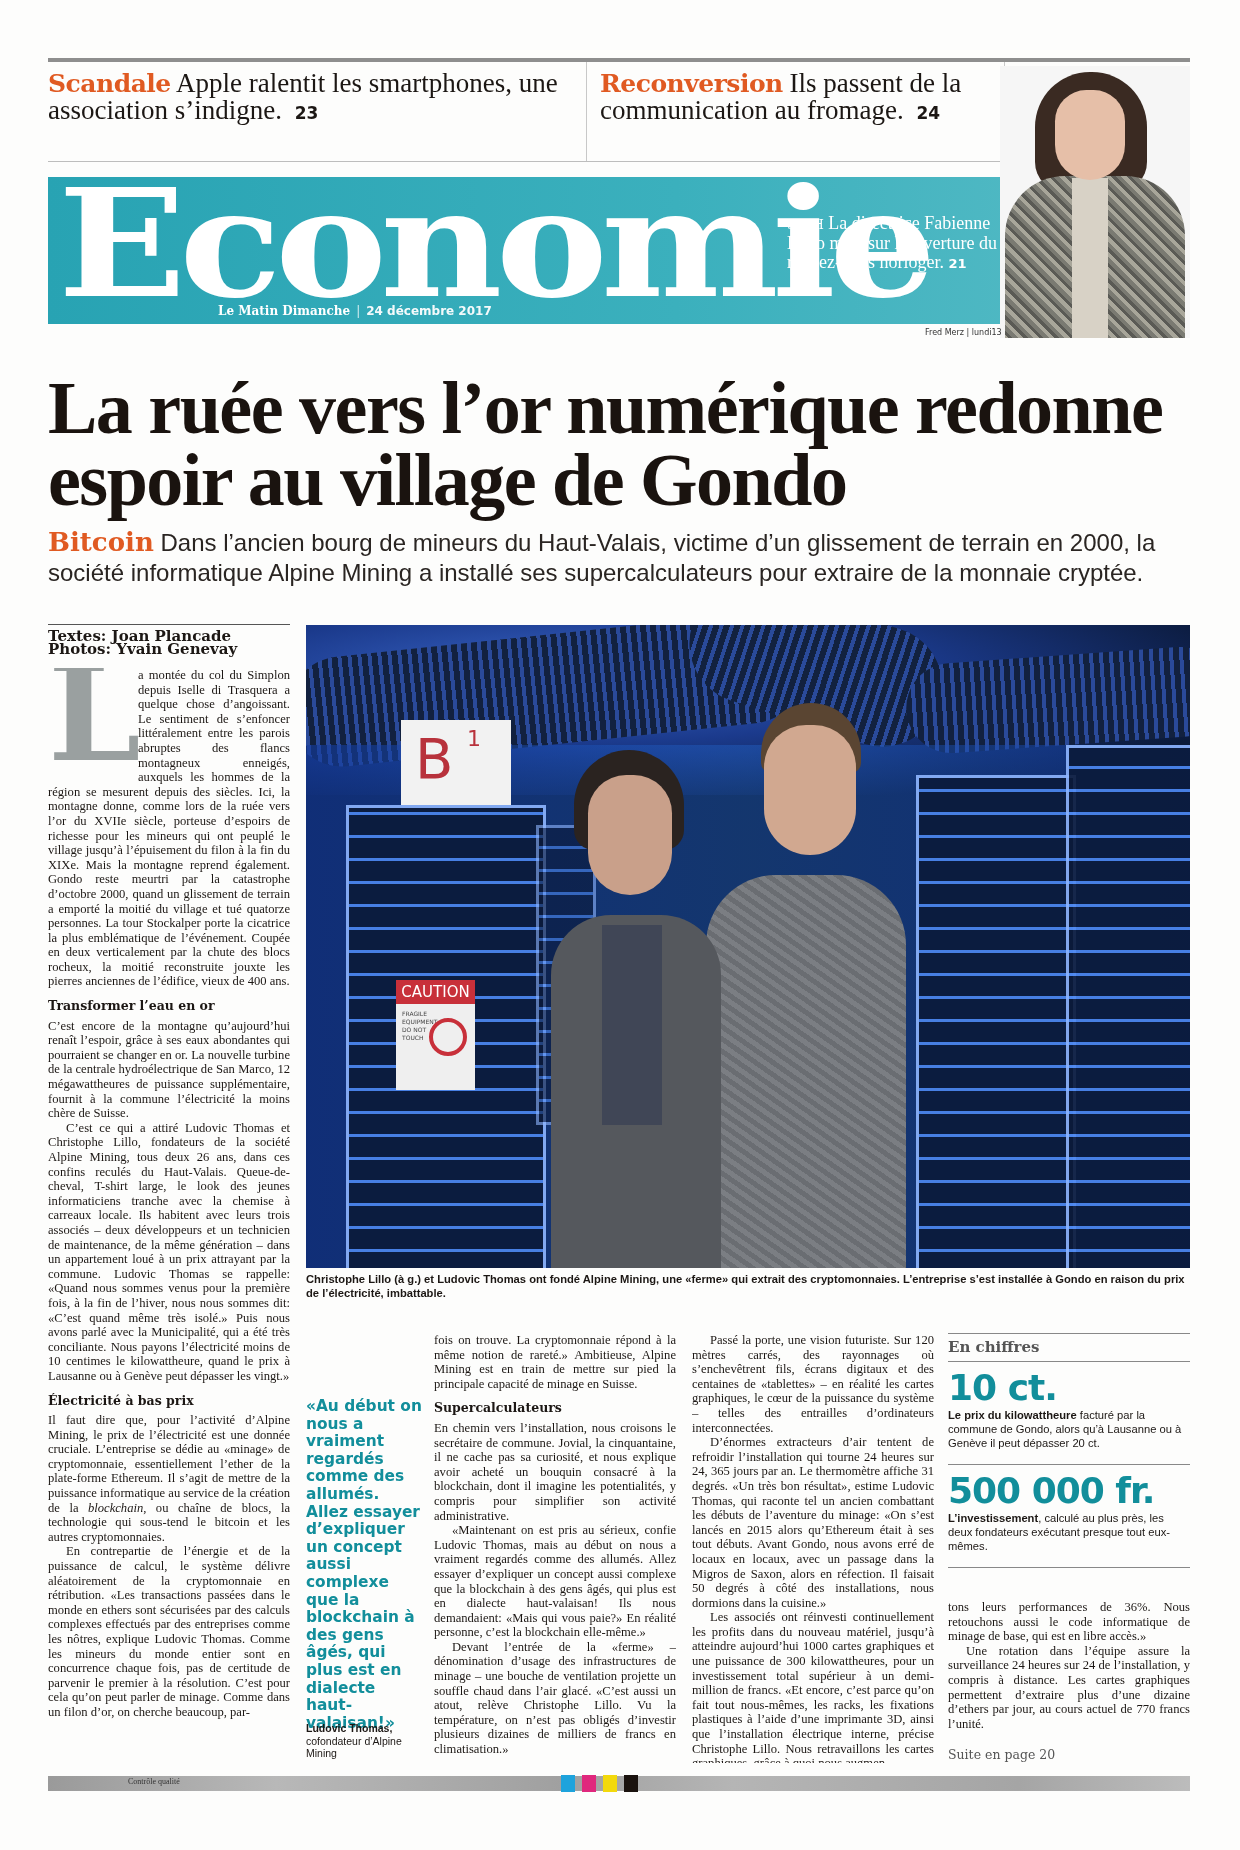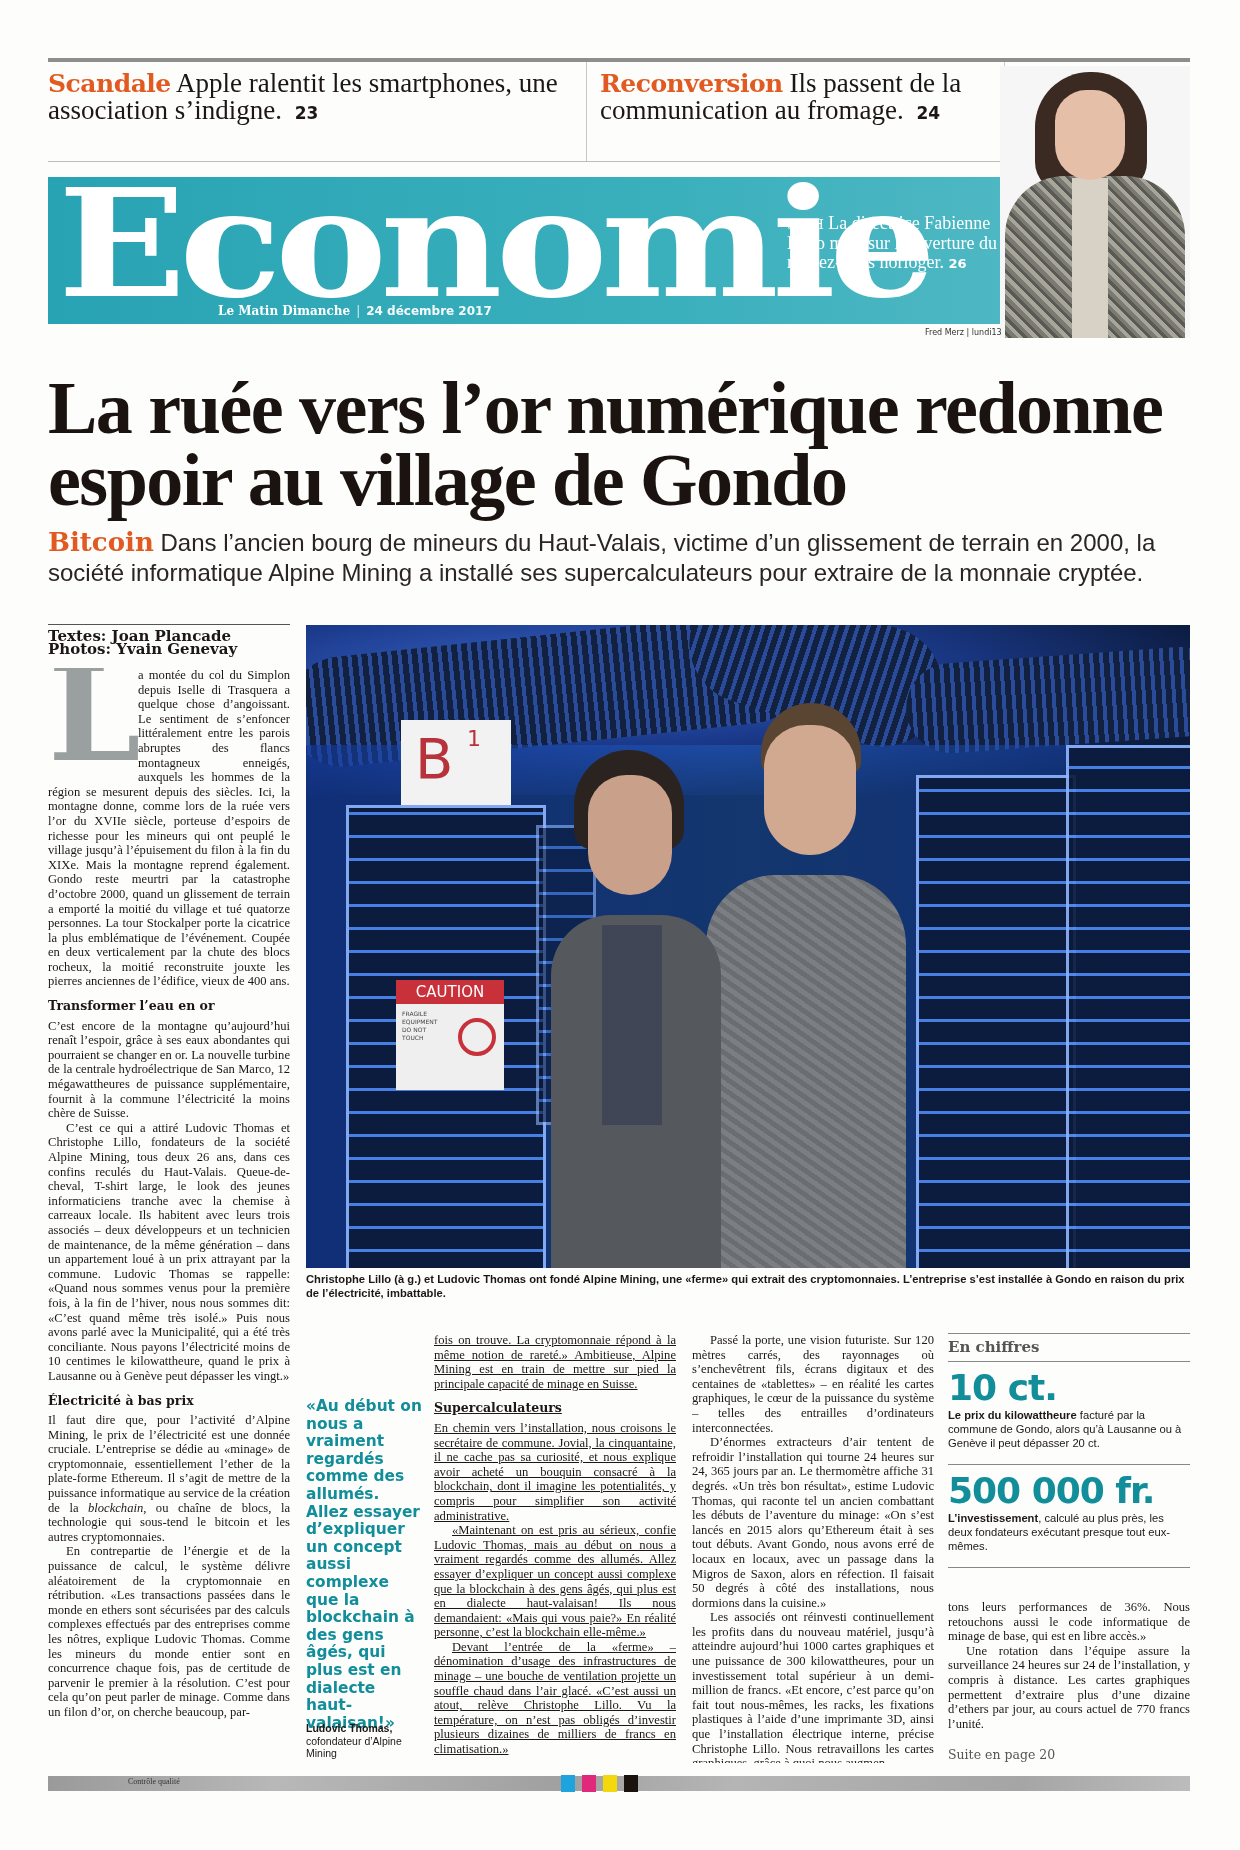--- a/index.html
+++ b/index.html
@@ -64,42 +64,42 @@
   .photo { left: 306px; top: 625px; width: 884px; height: 643px; overflow: hidden; background: #0b1a3a; }
   .photo .ceiling { position: absolute; left: 0; top: 0; width: 100%; height: 170px;
     background: radial-gradient(ellipse at 30% 30%, #3a66c8 0%, #1b3a8c 40%, #0b1a3a 80%); }
   .photo .duct { position: absolute; border-radius: 60px; background: repeating-linear-gradient(90deg, #12213f 0 6px, #2a4a9a 6px 10px); }
   .photo .rack { position: absolute; border: 3px solid #8fb6ff; background: repeating-linear-gradient(0deg, #0b1a3a 0 20px, #4d88f0 20px 23px); opacity: .9; }
   .photo .glow { position: absolute; left: 0; top: 120px; width: 100%; height: 523px;
     background: linear-gradient(90deg, rgba(20,60,160,.6), rgba(40,120,230,.3) 50%, rgba(20,60,160,.6)); }
   .photo .sign-b1 { position: absolute; left: 95px; top: 95px; width: 110px; height: 85px; background: #f2f2f2; }
   .photo .sign-b1 span { position: absolute; left: 14px; top: 6px; font-family: "DejaVu Sans", sans-serif; font-size: 56px; color: #b8323c; }
   .photo .sign-b1 sup { position: absolute; left: 66px; top: 6px; font-family: "DejaVu Sans", sans-serif; font-size: 22px; color: #b8323c; }
-  .photo .caution { position: absolute; left: 90px; top: 355px; width: 108px; height: 110px; background: #efefef; }
+  .photo .caution { position: absolute; left: 90px; top: 355px; width: 79px; height: 110px; background: #efefef; }
   .photo .caution .hd { background: #c8303a; color: #fff; font-family: "DejaVu Sans", sans-serif; font-size: 15px; text-align: center; height: 24px; line-height: 24px; }
   .photo .caution .tx { font-family: "DejaVu Sans", sans-serif; font-size: 6px; color: #444; padding: 6px 0 0 6px; width: 46px; line-height: 8px; }
   .photo .caution .no { position: absolute; right: 8px; top: 38px; width: 38px; height: 38px; border: 4px solid #c8303a; border-radius: 50%; }
   .photo .person { position: absolute; }
   .photo .p1-body { left: 245px; top: 290px; width: 170px; height: 360px; border-radius: 60px 60px 0 0; background: #55585d; }
   .photo .p1-shirt { left: 296px; top: 300px; width: 60px; height: 200px; background: #404656; }
   .photo .p1-hair { left: 268px; top: 125px; width: 110px; height: 100px; border-radius: 55px 55px 20px 20px; background: #2a2320; }
   .photo .p1-face { left: 282px; top: 150px; width: 84px; height: 120px; border-radius: 40px 40px 44px 44px; background: #c9a08a; }
   .photo .p2-body { left: 400px; top: 250px; width: 200px; height: 400px; border-radius: 70px 70px 0 0;
     background: repeating-linear-gradient(35deg, #6a6d72 0 5px, #7b7e83 5px 10px); }
   .photo .p2-hair { left: 455px; top: 78px; width: 100px; height: 70px; border-radius: 50px 50px 10px 10px; background: #5a4532; }
   .photo .p2-face { left: 458px; top: 100px; width: 92px; height: 130px; border-radius: 42px 42px 46px 46px; background: #d1a890; }
 
   .caption { left: 306px; top: 1272px; width: 884px; font-family: "Liberation Sans", sans-serif; font-weight: bold; font-size: 11.2px; line-height: 14px; color: #1c1714; }
 
   
   .quote { left: 306px; top: 1398px; width: 118px; font-family: "DejaVu Sans", sans-serif; font-weight: bold; font-size: 15.4px; line-height: 17.6px; color: #128e9b; }
   .quote-attr { left: 306px; top: 1722px; width: 118px; font-family: "Liberation Sans", sans-serif; font-size: 10.5px; line-height: 12.5px; color: #1c1714; }
   .quote-attr b { font-weight: bold; }
 
-  .col-2 { left: 434px; top: 1333px; width: 242px; height: 430px; overflow: hidden; text-decoration: underline; }
+  .col-2 { left: 434px; top: 1333px; width: 242px; height: 430px; overflow: hidden; }
   .col-3 { left: 692px; top: 1333px; width: 242px; height: 430px; overflow: hidden; }
 
   
   .box { left: 948px; top: 1333px; width: 242px; }
   .box .rule { height: 1px; background: #888; }
   .box .hd { font-family: "DejaVu Serif", serif; font-weight: bold; font-size: 15px; color: #555; padding: 4px 0 5px; border-bottom: 1px solid #888; }
   .box .fig { font-family: "DejaVu Sans", sans-serif; font-weight: bold; color: #128e9b; font-size: 36px; line-height: 40px; letter-spacing: -1px; margin-top: 6px; }
   .box .desc { font-family: "Liberation Sans", sans-serif; font-size: 11.2px; line-height: 14px; color: #1c1714; padding-bottom: 10px; }
   .box .desc b { font-weight: bold; }
   .box .sep { height: 1px; background: #888; margin-top: 4px; }
@@ -132,21 +132,21 @@
 <div class="abs top-bottom-rule"></div>
 
 <div class="abs banner"></div>
 <div class="abs banner-title">Economie</div>
 <div class="abs banner-meta">
   <b>Le Matin Dimanche</b><span class="sep">|</span><span class="date">24 décembre 2017</span>
 </div>
 <div class="abs banner-teaser">
   <span class="kicker">SIHH</span>
   <span>La directrice Fabienne Lupo mise sur l’ouverture du rendez-vous horloger.</span>
-  <span class="page">26</span>
+  <span class="page">21</span>
 </div>
 
 <div class="abs portrait">
   <div class="bg"></div>
   <div class="hair"></div>
   <div class="jacket"></div>
   <div class="shirt"></div>
   <div class="face"></div>
 </div>
 <div class="abs credit-1">Fred Merz | lundi13</div>

